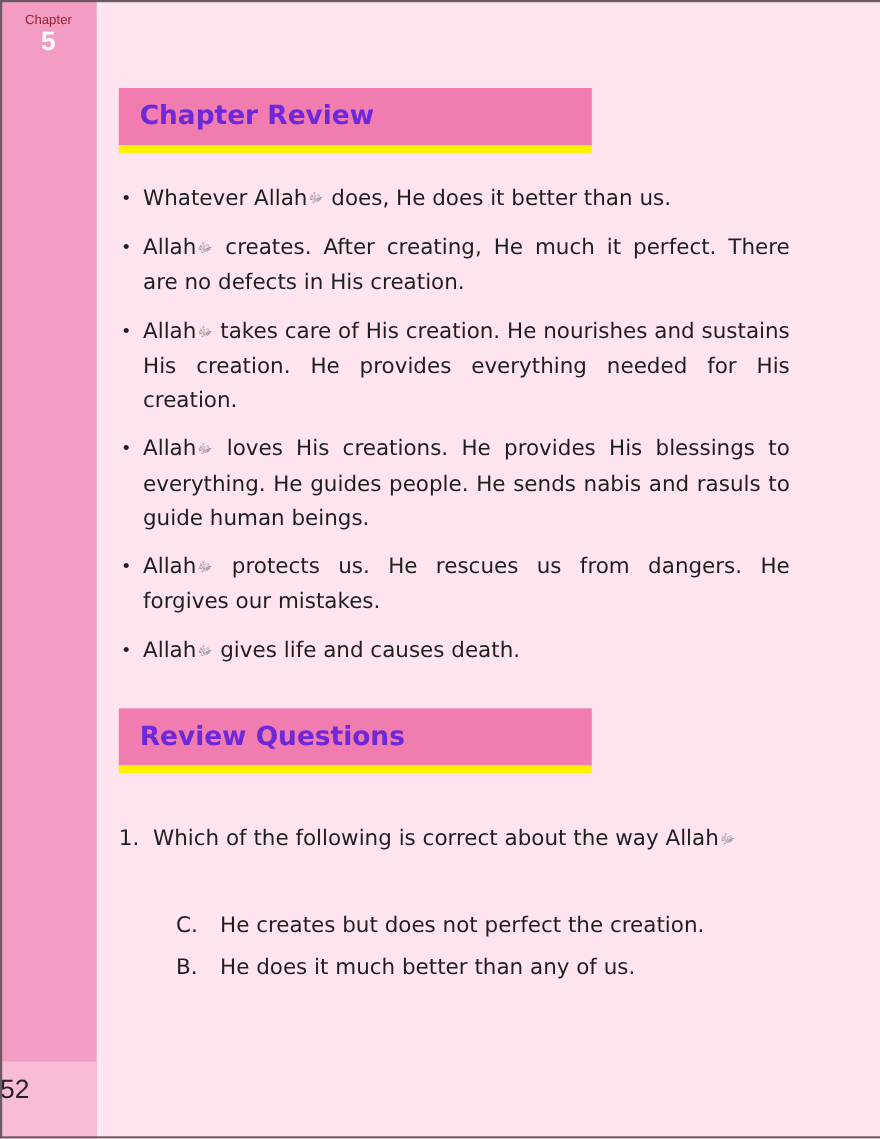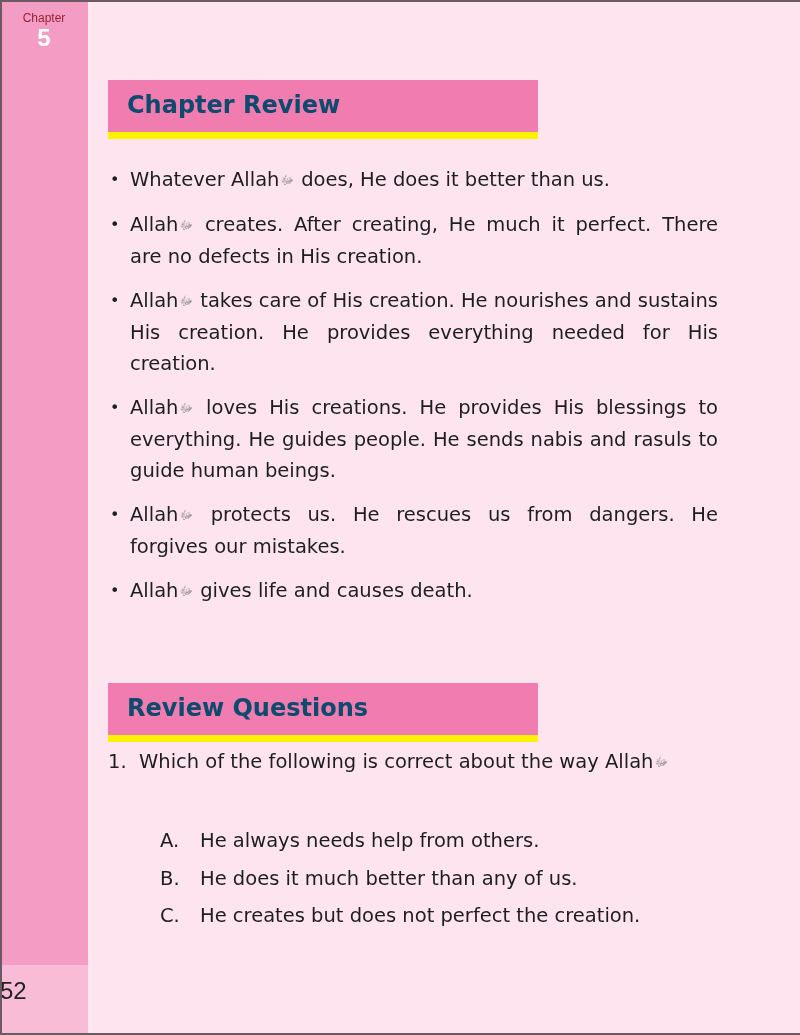--- a/index.html
+++ b/index.html
@@ -51,24 +51,24 @@
   .section-header .bar {
     position: absolute; left: 0; top: 0; width: 430px; height: 52px;
     background: #f07cb0;
   }
   .section-header .underline {
     position: absolute; left: 0; top: 52px; width: 430px; height: 7px;
     background: #fff200;
   }
   .section-header .title {
     position: absolute; left: 19px; top: 11px;
-    font-size: 24px; font-weight: bold; color: #0c4a6e; white-space: nowrap;
+    font-size: 24px; font-weight: bold; color: #6d28d9; white-space: nowrap;
   }
   #hdr-review { top: 80px; }
-  #hdr-questions { top: 683px; }
+  #hdr-questions { top: 644px; }
 
   .bullets {
     position: absolute; left: 108px; top: 164px; width: 610px;
     margin: 0; padding: 0; list-style: none;
   }
   .bullets li {
     position: relative; padding-left: 22px;
     font-size: 19.5px; line-height: 31px; text-align: justify;
     margin-bottom: 13px;
   }
@@ -123,18 +123,17 @@
   <div class="underline"></div>
   <div class="title">Review Questions</div>
 </div>
 
 <div class="question">
   <span>1.</span>&nbsp;
   <span>Which of the following is correct about the way Allah</span><span class="honorific">ﷻ</span><br>
 </div>
 
 <ul class="options">
-  <li><span class="letter">A.</span><span>He always needs help from others.</span></li>
+  <li><span class="letter">C.</span><span>He creates but does not perfect the creation.</span></li>
   <li><span class="letter">B.</span><span>He does it much better than any of us.</span></li>
-  <li><span class="letter">C.</span><span>He creates but does not perfect the creation.</span></li>
 </ul>
 
 <div class="frame"></div>
 
 </body></html>

